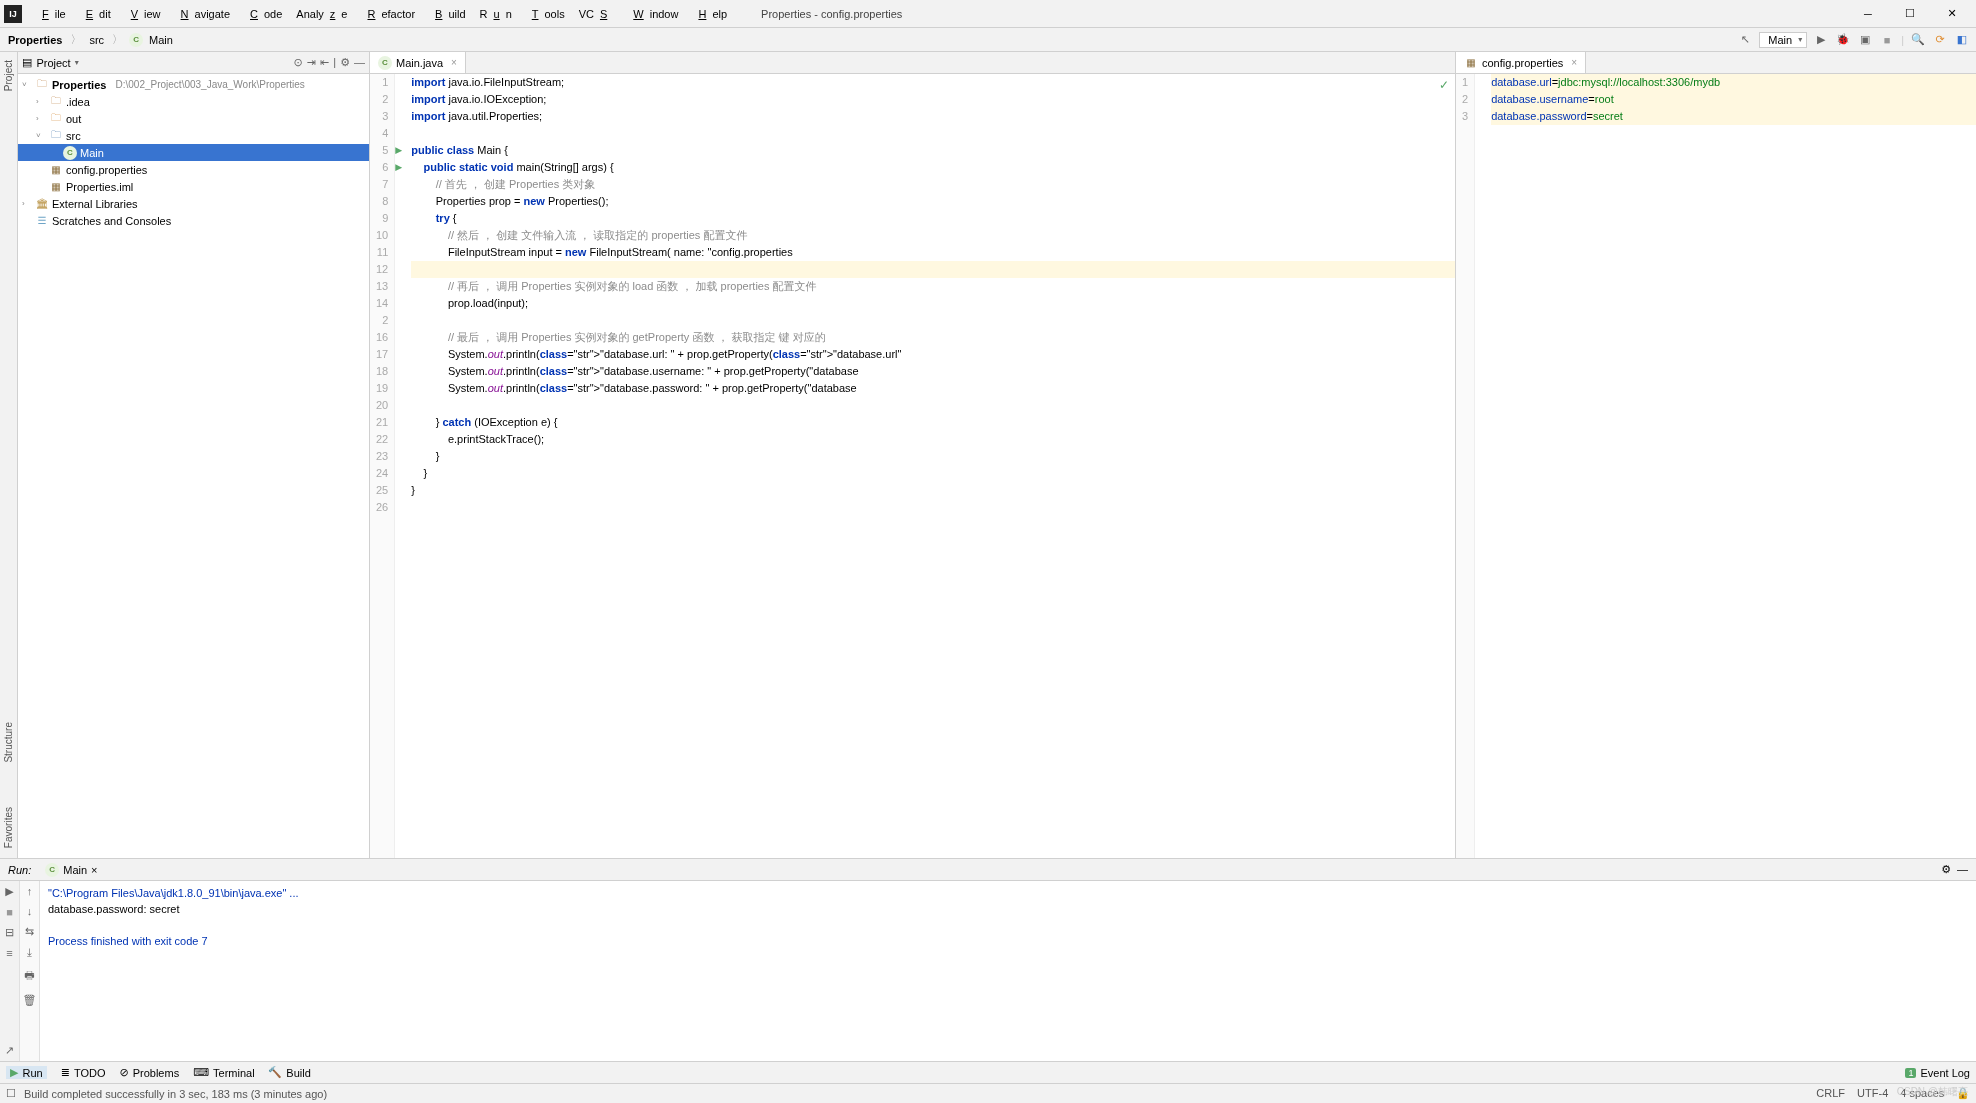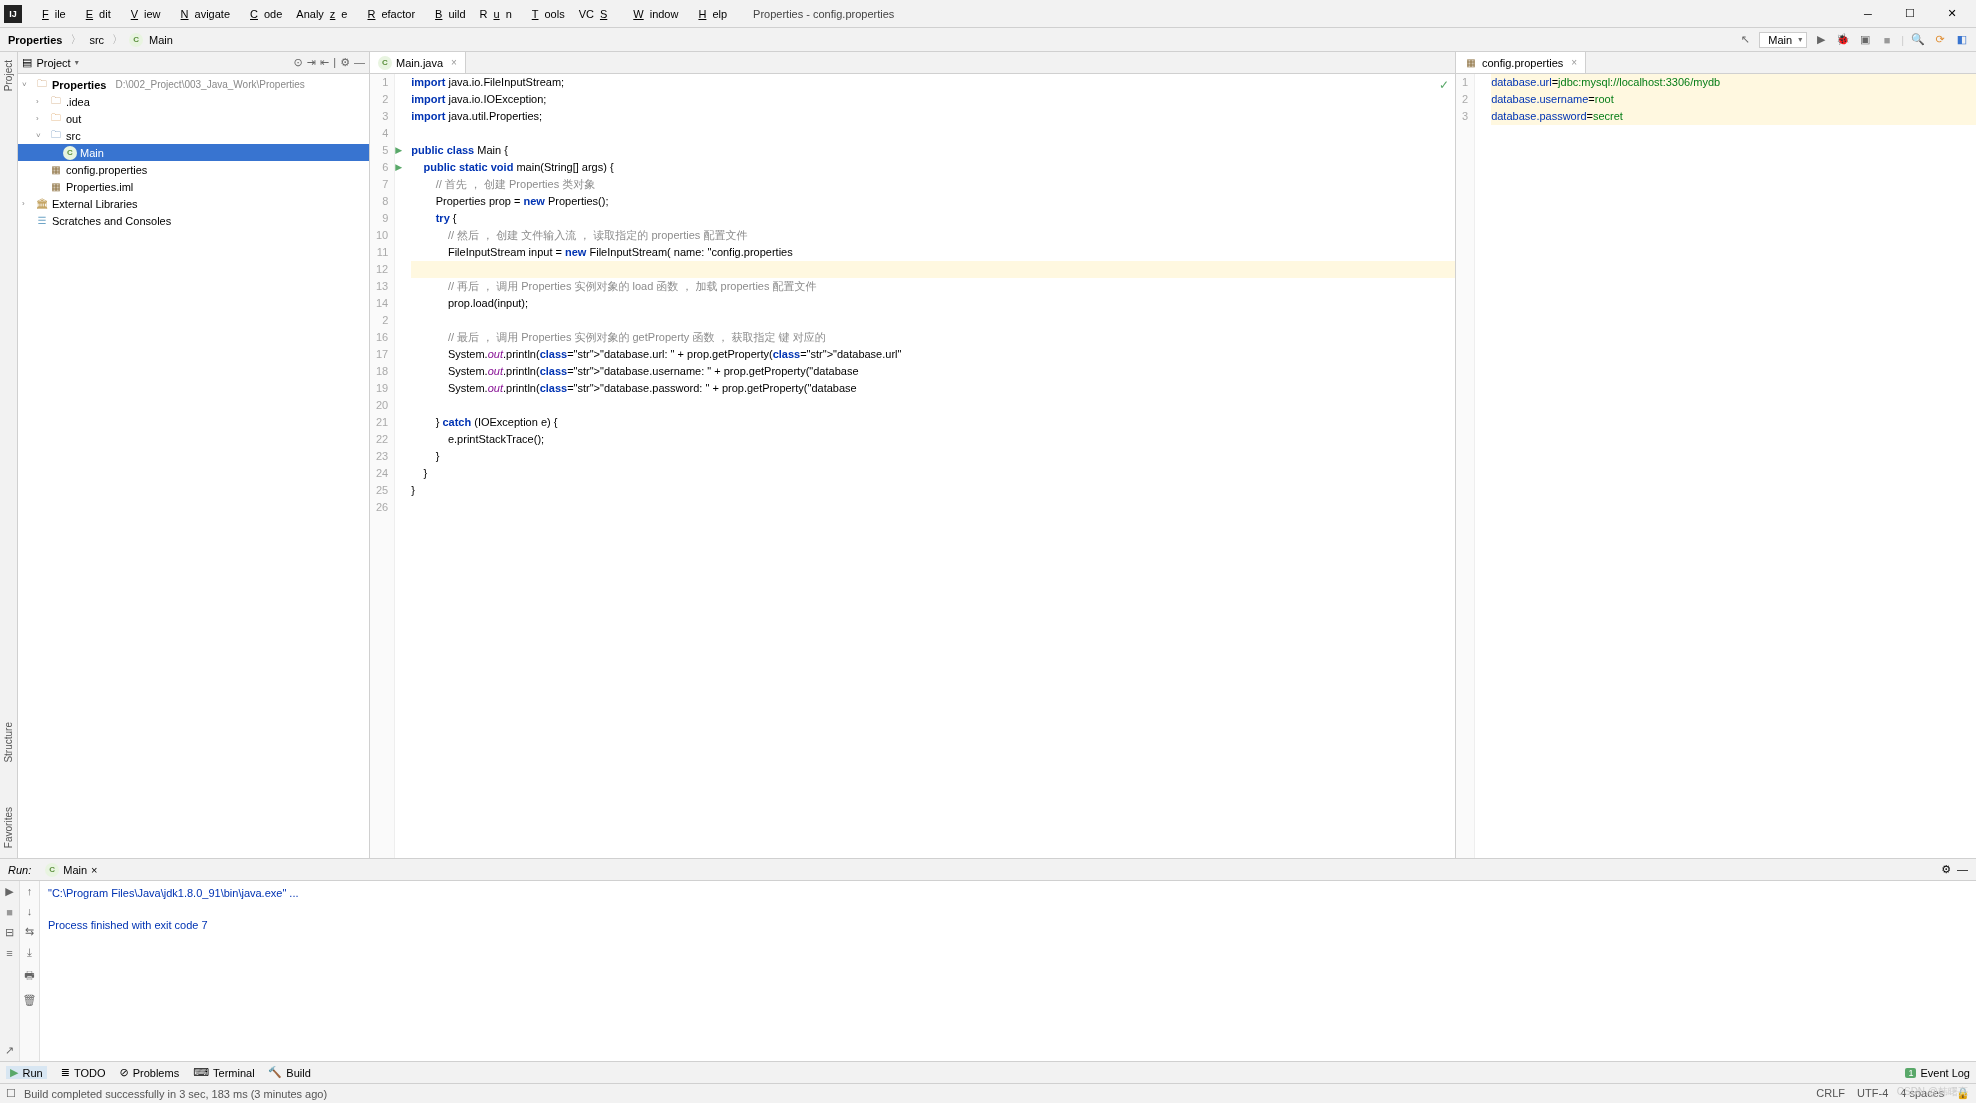--- a/index.html
+++ b/index.html
@@ -2,21 +2,21 @@
 <html><head>
 <meta charset="utf-8">
 <style>
 *{box-sizing:border-box;margin:0;padding:0;font-family:"Segoe UI",Arial,sans-serif;font-size:11px;}
 body{background:#fff;color:#000;display:flex;flex-direction:column;height:100vh;}
 .titlebar{height:28px;display:flex;align-items:center;background:#f2f2f2;border-bottom:1px solid #d0d0d0;padding:0 4px;}
 .titlebar .logo{width:18px;height:18px;background:#222;margin-right:8px;display:flex;align-items:center;justify-content:center;color:#fff;font-size:9px;font-weight:bold;}
 .menu{display:flex;gap:2px;}
 .menu span{padding:2px 6px;cursor:pointer;}
 .mu{text-decoration:underline;}
-.title-text{margin-left:20px;color:#444;}
+.title-text{margin-left:28px;color:#444;}
 .win-ctrls{margin-left:auto;display:flex;gap:2px;}
 .win-ctrls div{width:40px;height:22px;display:flex;align-items:center;justify-content:center;cursor:pointer;}
 .navrow{height:24px;display:flex;align-items:center;background:#f2f2f2;border-bottom:1px solid #d0d0d0;padding:0 6px;gap:4px;}
 .crumb{display:flex;align-items:center;gap:4px;}
 .crumb span{padding:1px 2px;}
 .chev{color:#999;}
 .tbright{margin-left:auto;display:flex;align-items:center;gap:6px;}
 .tbright .ico{width:16px;height:16px;display:flex;align-items:center;justify-content:center;color:#666;cursor:pointer;}
 .runcfg{border:1px solid #ccc;background:#fff;padding:1px 14px 1px 8px;display:flex;align-items:center;gap:4px;position:relative;}
 .runcfg::after{content:"▾";position:absolute;right:4px;font-size:8px;color:#666;}
@@ -286,21 +286,21 @@
    <span style="margin-top:auto">↗</span>
   </div>
   <div class="rgutter2">
    <span>↑</span>
    <span>↓</span>
    <span>⇆</span>
    <span>⤓</span>
    <span>🖶</span>
    <span>🗑</span>
   </div>
-  <div class="rout" id="rout"><div style="color: rgb(0, 51, 179);">"C:\Program Files\Java\jdk1.8.0_91\bin\java.exe" ...</div><div> </div><div style="color: rgb(0, 51, 179);">Process finished with exit code 7</div><div> </div></div>
+  <div class="rout" id="rout"><div style="color: rgb(0, 51, 179);">"C:\Program Files\Java\jdk1.8.0_91\bin\java.exe" ...</div><div>database.password: secret</div><div> </div><div style="color: rgb(0, 51, 179);">Process finished with exit code 7</div><div> </div></div>
  </div>
 </div>
 
 <div class="toolwin">
  <span class="twi active">
       <span class="green">▶</span>
       <span>Run</span>
     </span>
  <span class="twi">
       <span>≣</span>

